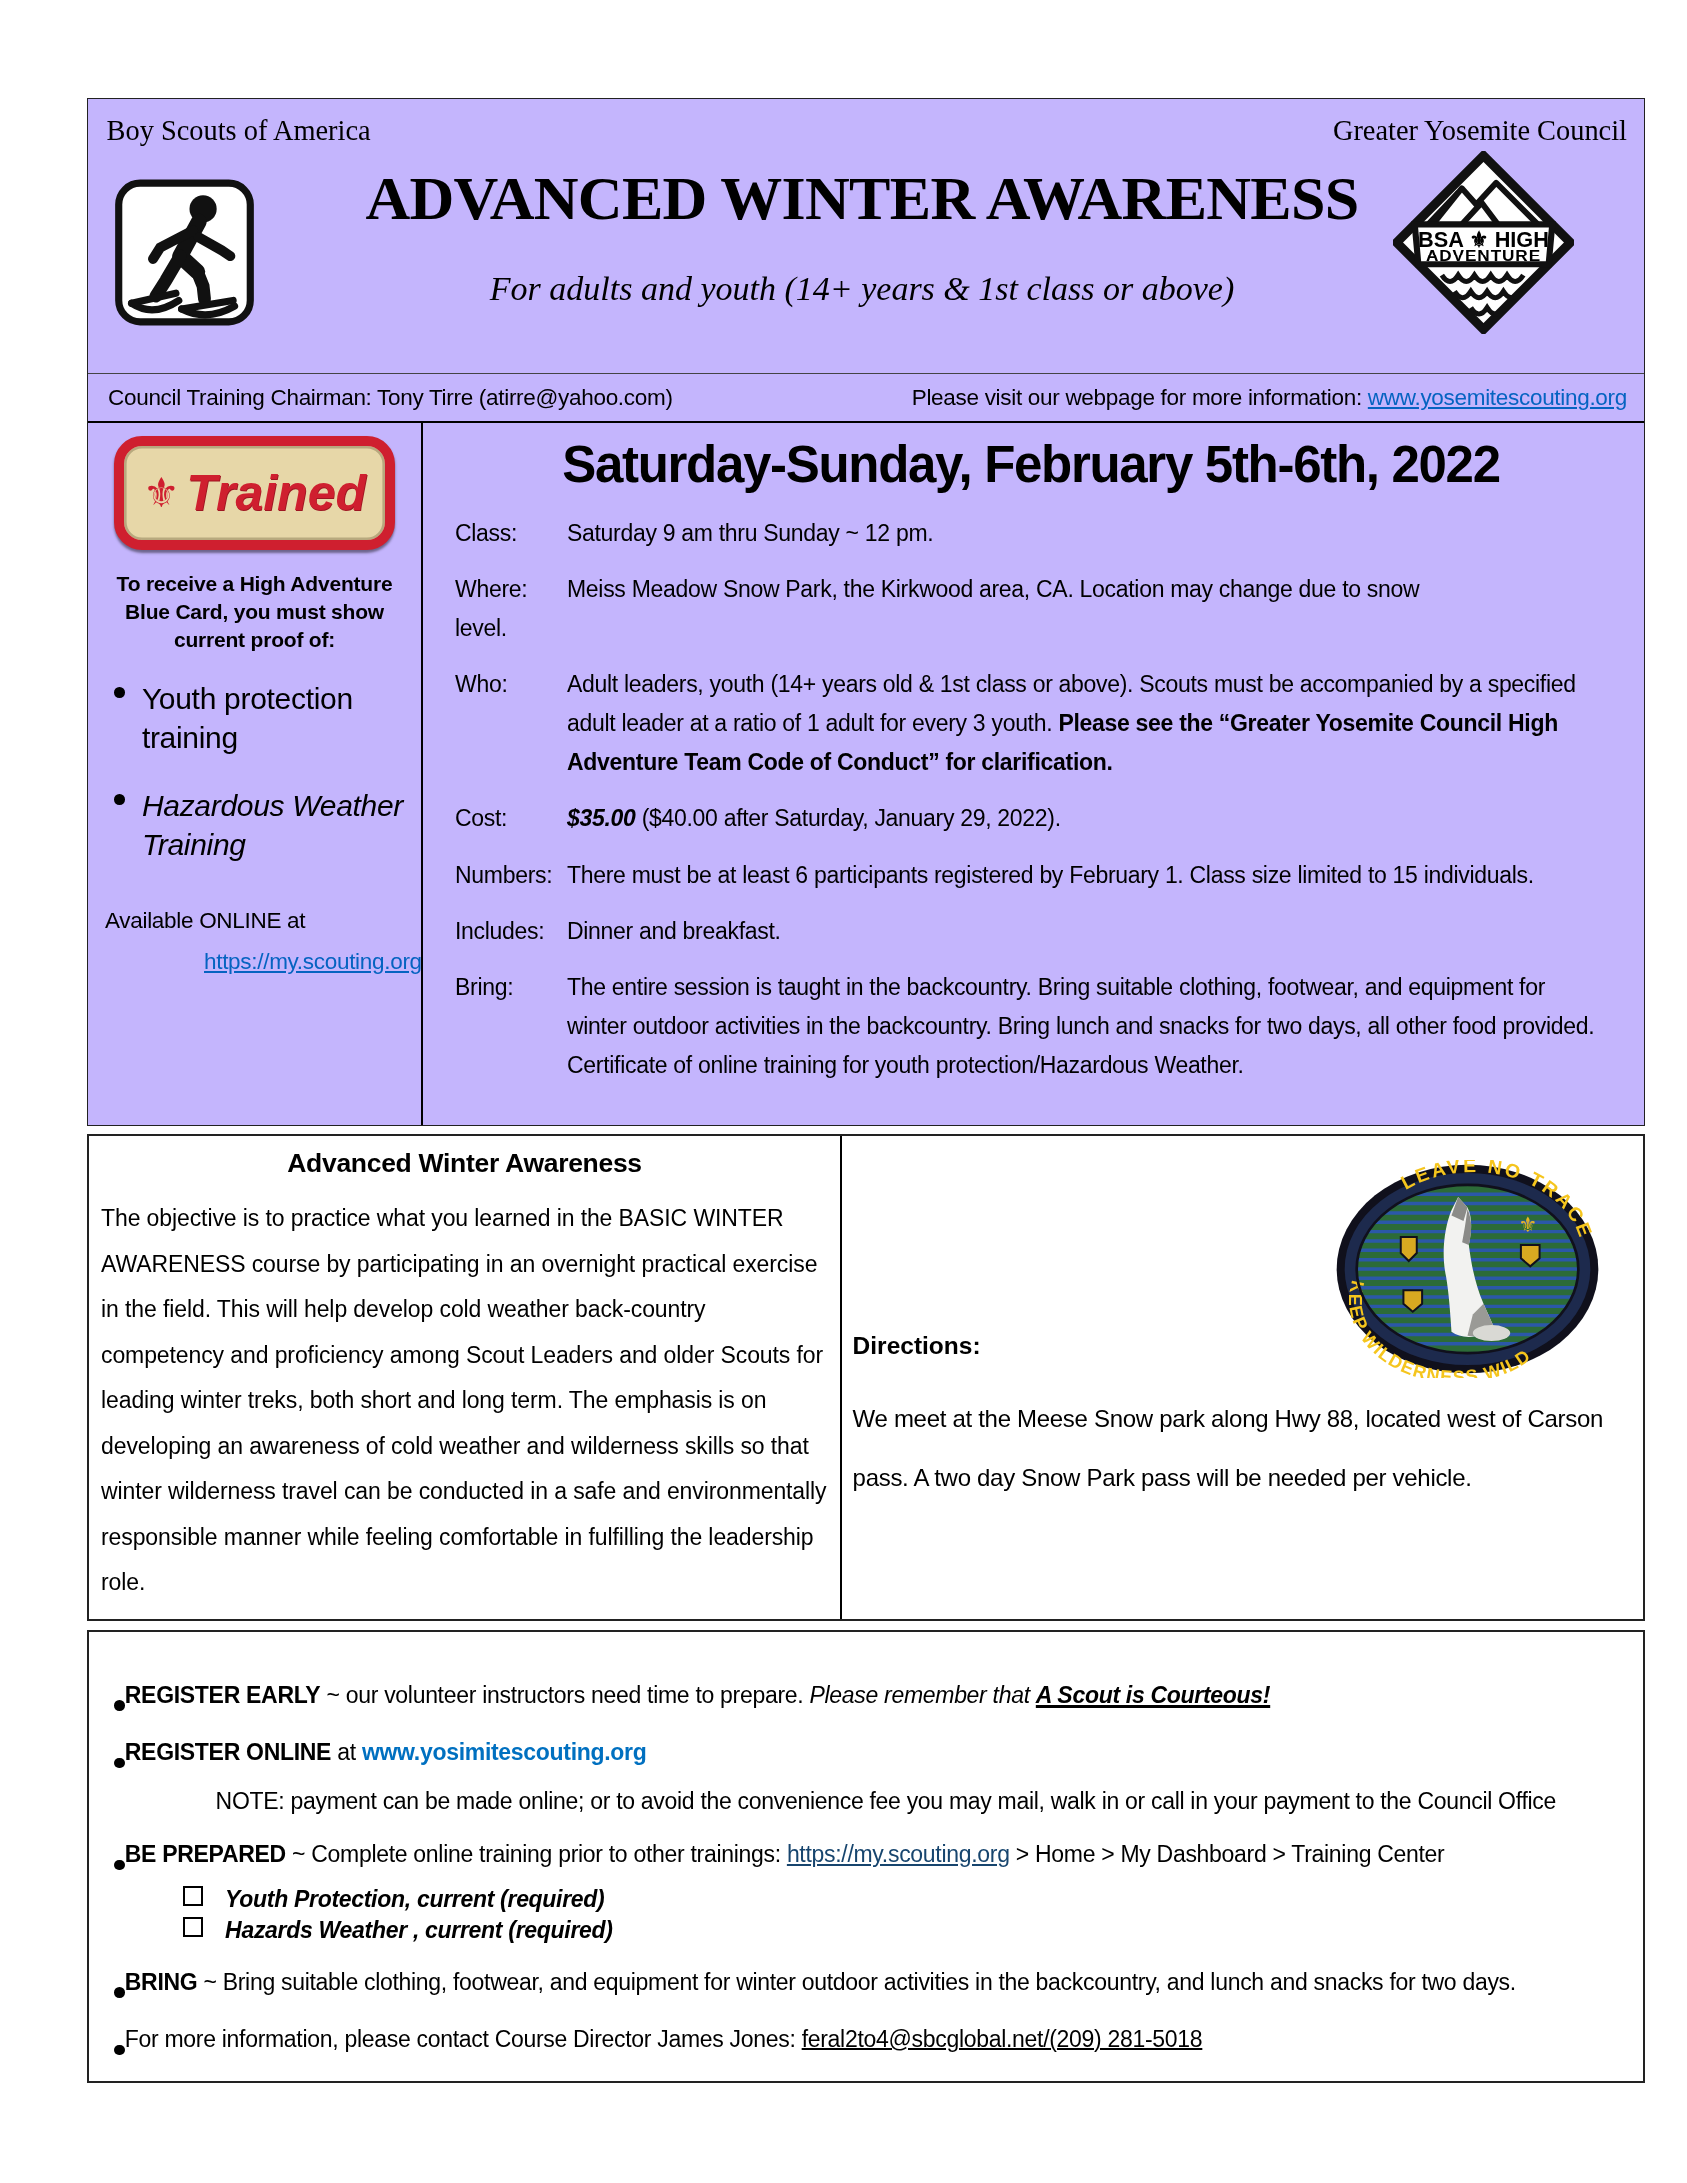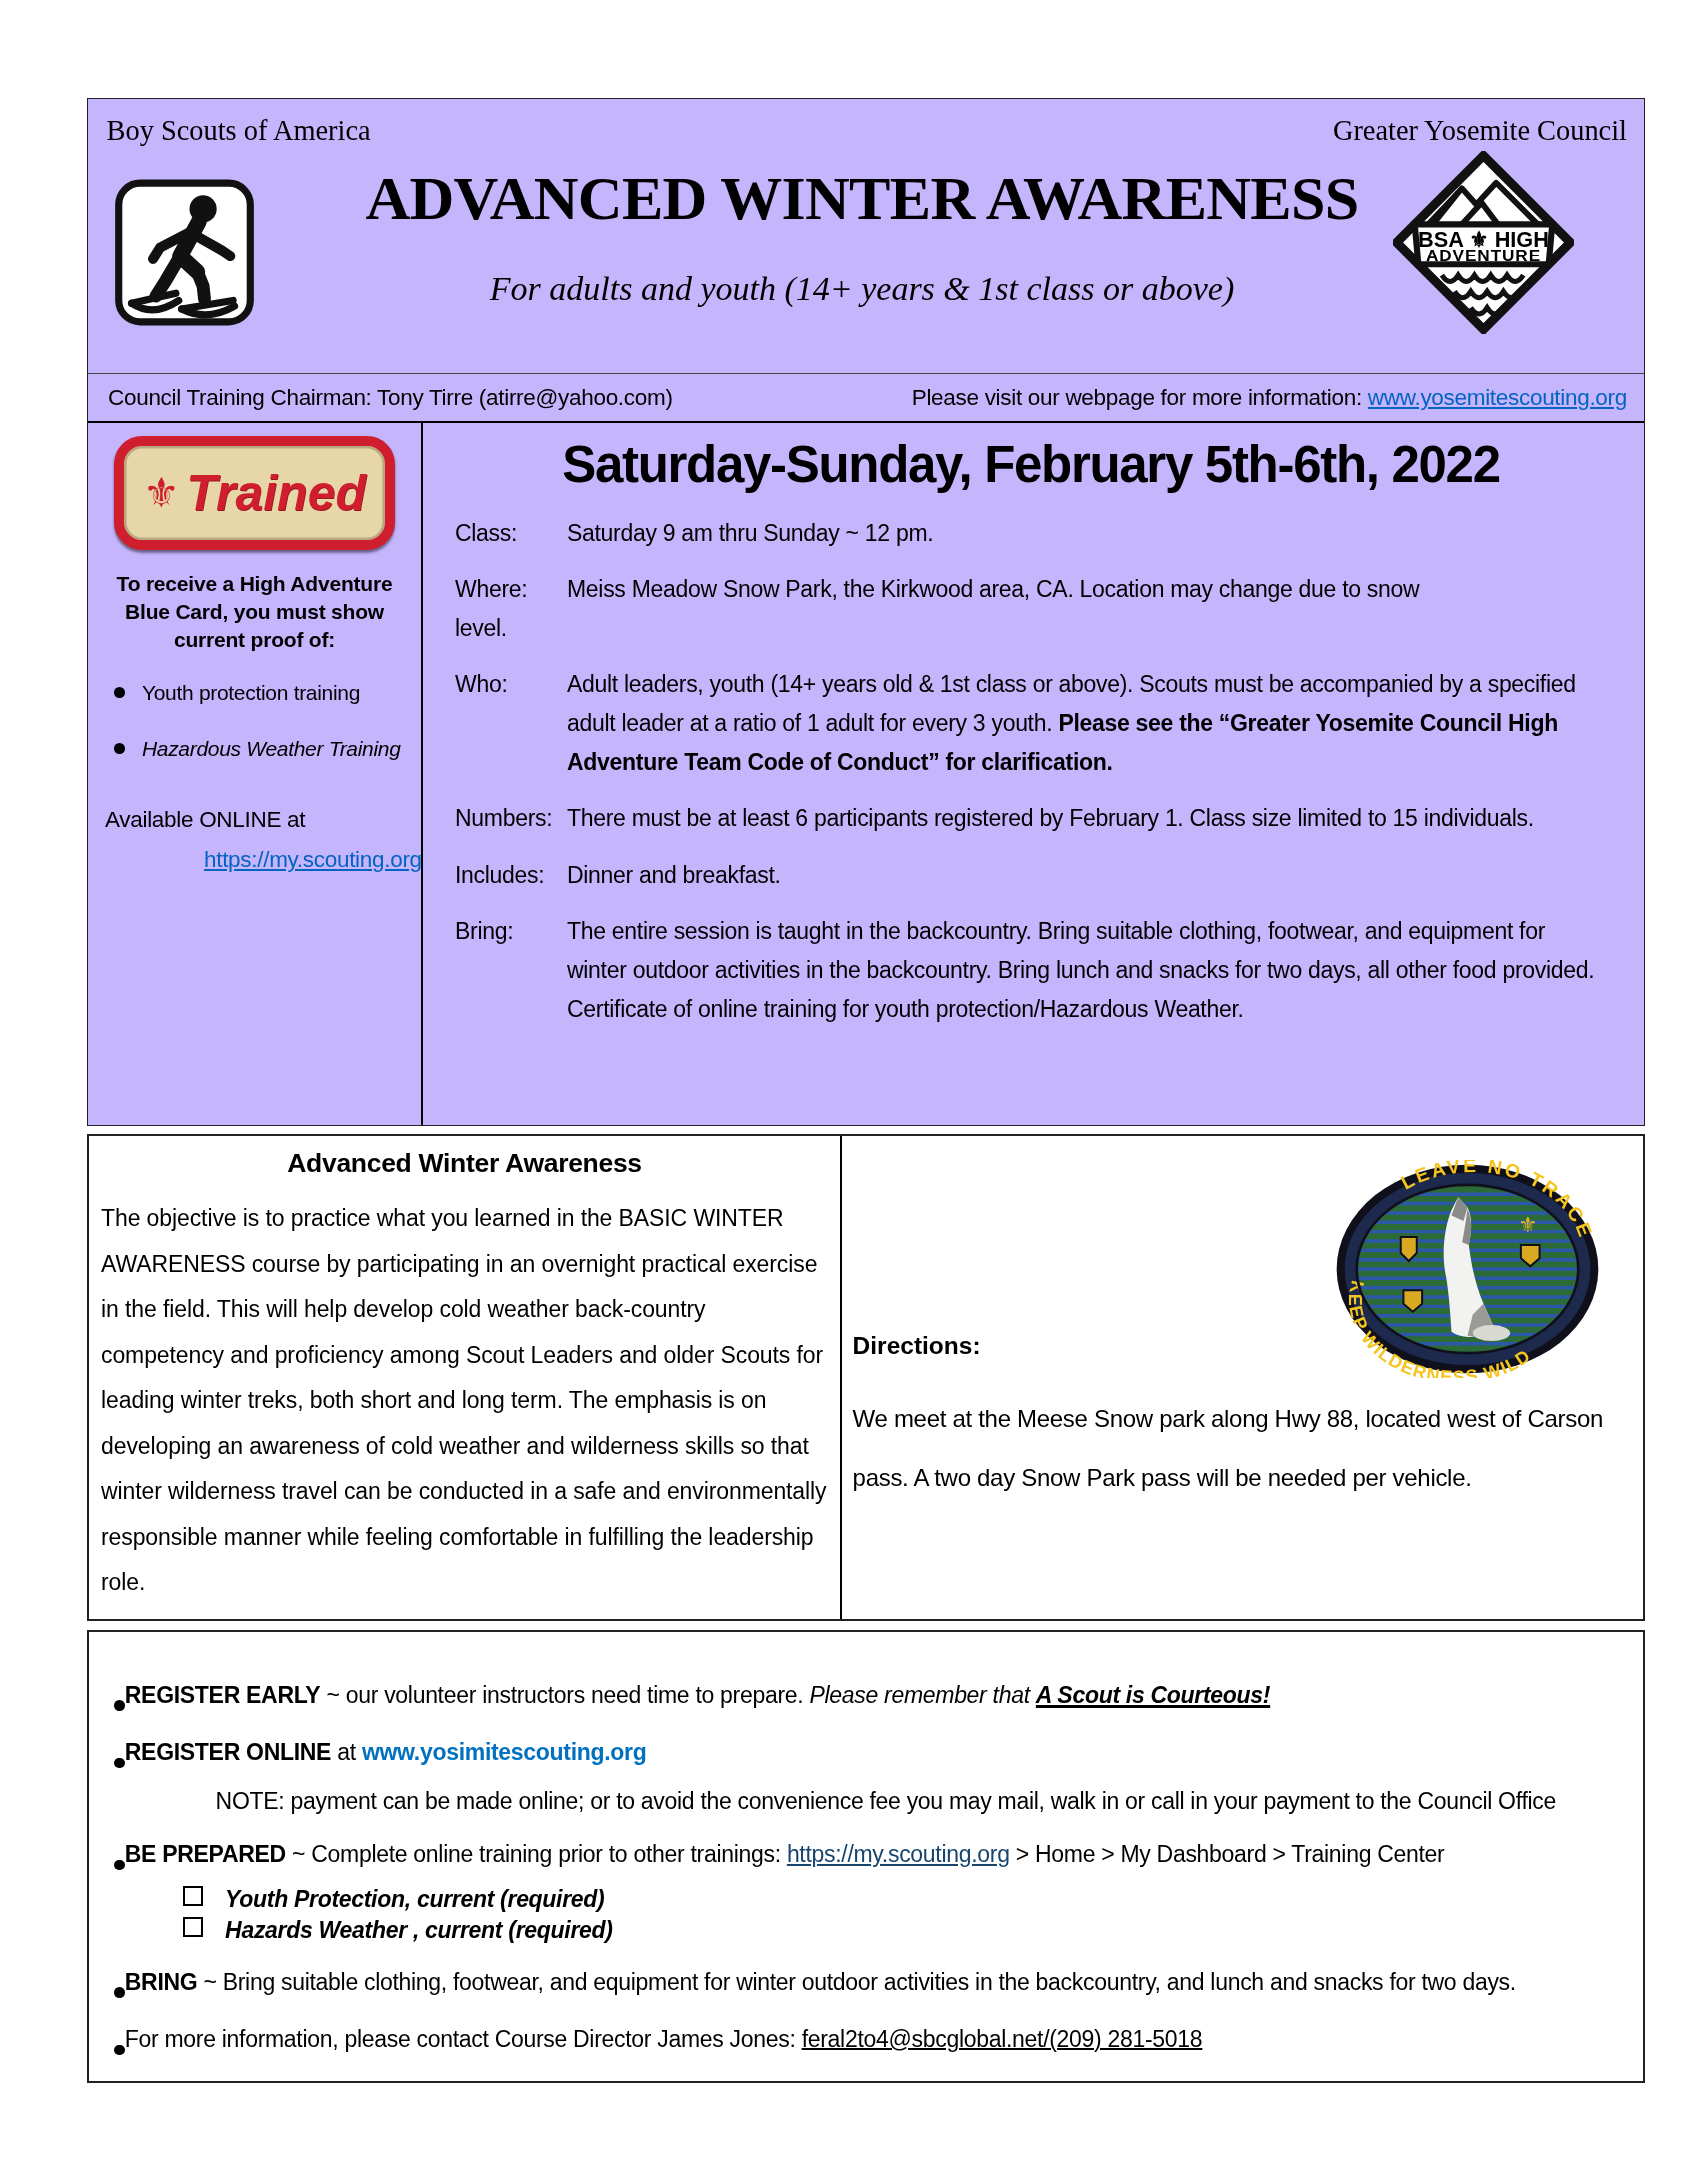--- a/index.html
+++ b/index.html
@@ -29,21 +29,21 @@
     display:grid; grid-template-columns:335px 1fr; }
   .leftcol { border-right:2px solid #000; padding:10.6px 17px 0 17px; text-align:center; }
   .trained-patch { width:281px; height:114px; margin:2.6px auto 0 auto; background:#e7d7a8;
     border:10px solid #cf1f2f; border-radius:28px; box-shadow:0 2.6px 2.6px rgba(0,0,0,.45), inset 0 0 0 2.6px #b8a97e;
     display:flex; align-items:center; justify-content:center; gap:6.6px; }
   .trained-fleur { color:#cf1f2f; font-size:41px; font-family:"DejaVu Sans", sans-serif; }
   .trained-word { color:#cf1f2f; font-size:50px; font-weight:bold; font-style:italic;
     font-family:"Liberation Sans", sans-serif; text-shadow:0.7px 0.7px 0 #9e1622; }
   .side-heading { margin-top:20px; font-weight:bold; font-size:21px; line-height:1.33; letter-spacing:-0.2px; }
   .side-bullets { margin-top:25px; text-align:left; padding-left:9.3px; }
-  .side-bullets .bitem { display:flex; gap:17px; margin-bottom:29px; font-size:21px; line-height:1.3;
+  .side-bullets .bitem { display:flex; gap:17px; margin-bottom:29px; font-size:30px; line-height:1.3;
     letter-spacing:-0.3px; align-items:flex-start; }
   .dot { width:10.6px; height:10.6px; border-radius:50%; background:#000; flex:0 0 10.6px; margin-top:8px; }
   .italic { font-style:italic; }
   .online-label { margin-top:44px; text-align:left; font-size:22.5px; letter-spacing:-0.3px; }
   .online-link { margin-top:14.6px; text-align:left; padding-left:99px; font-size:22.5px; letter-spacing:-0.3px; }
 
   .rightcol { padding:5.3px 37px 0 32px; letter-spacing:-0.3px; }
   .date-title { text-align:center; font-weight:bold; font-size:51px; letter-spacing:-1.3px; margin:6.6px 0 20px 0; }
   .srow { display:grid; grid-template-columns:112px 1fr; font-size:23px; line-height:1.7; margin-bottom:17px; }
   .srow .lbl { }
@@ -167,20 +167,24 @@
           <span class="lbl">Where:</span>
           <span>Meiss Meadow Snow Park, the Kirkwood area, CA.  Location may change due to snow</span>
         </div>
         <div class="wrapline">level.</div>
 
         <div class="srow">
           <span class="lbl">Who:</span>
           <span><span>Adult leaders, youth (14+ years old &amp; 1st class or above).  Scouts must be accompanied by a specified adult leader at a ratio of 1 adult for every 3 youth. </span><span class="b">Please see the “Greater Yosemite Council High Adventure Team Code of Conduct” for clarification.</span></span>
         </div>
 
+        <div class="srow">
+          <span class="lbl">Cost:</span>
+          <span><span class="bi">$35.00</span><span>  ($40.00 after Saturday, January 29, 2022).</span></span>
+        </div>
 
         <div class="srow">
           <span class="lbl">Numbers:</span>
           <span>There must be at least 6 participants registered by February 1.  Class size limited to 15 individuals.</span>
         </div>
 
         <div class="srow">
           <span class="lbl">Includes:</span>
           <span>Dinner and breakfast.</span>
         </div>

